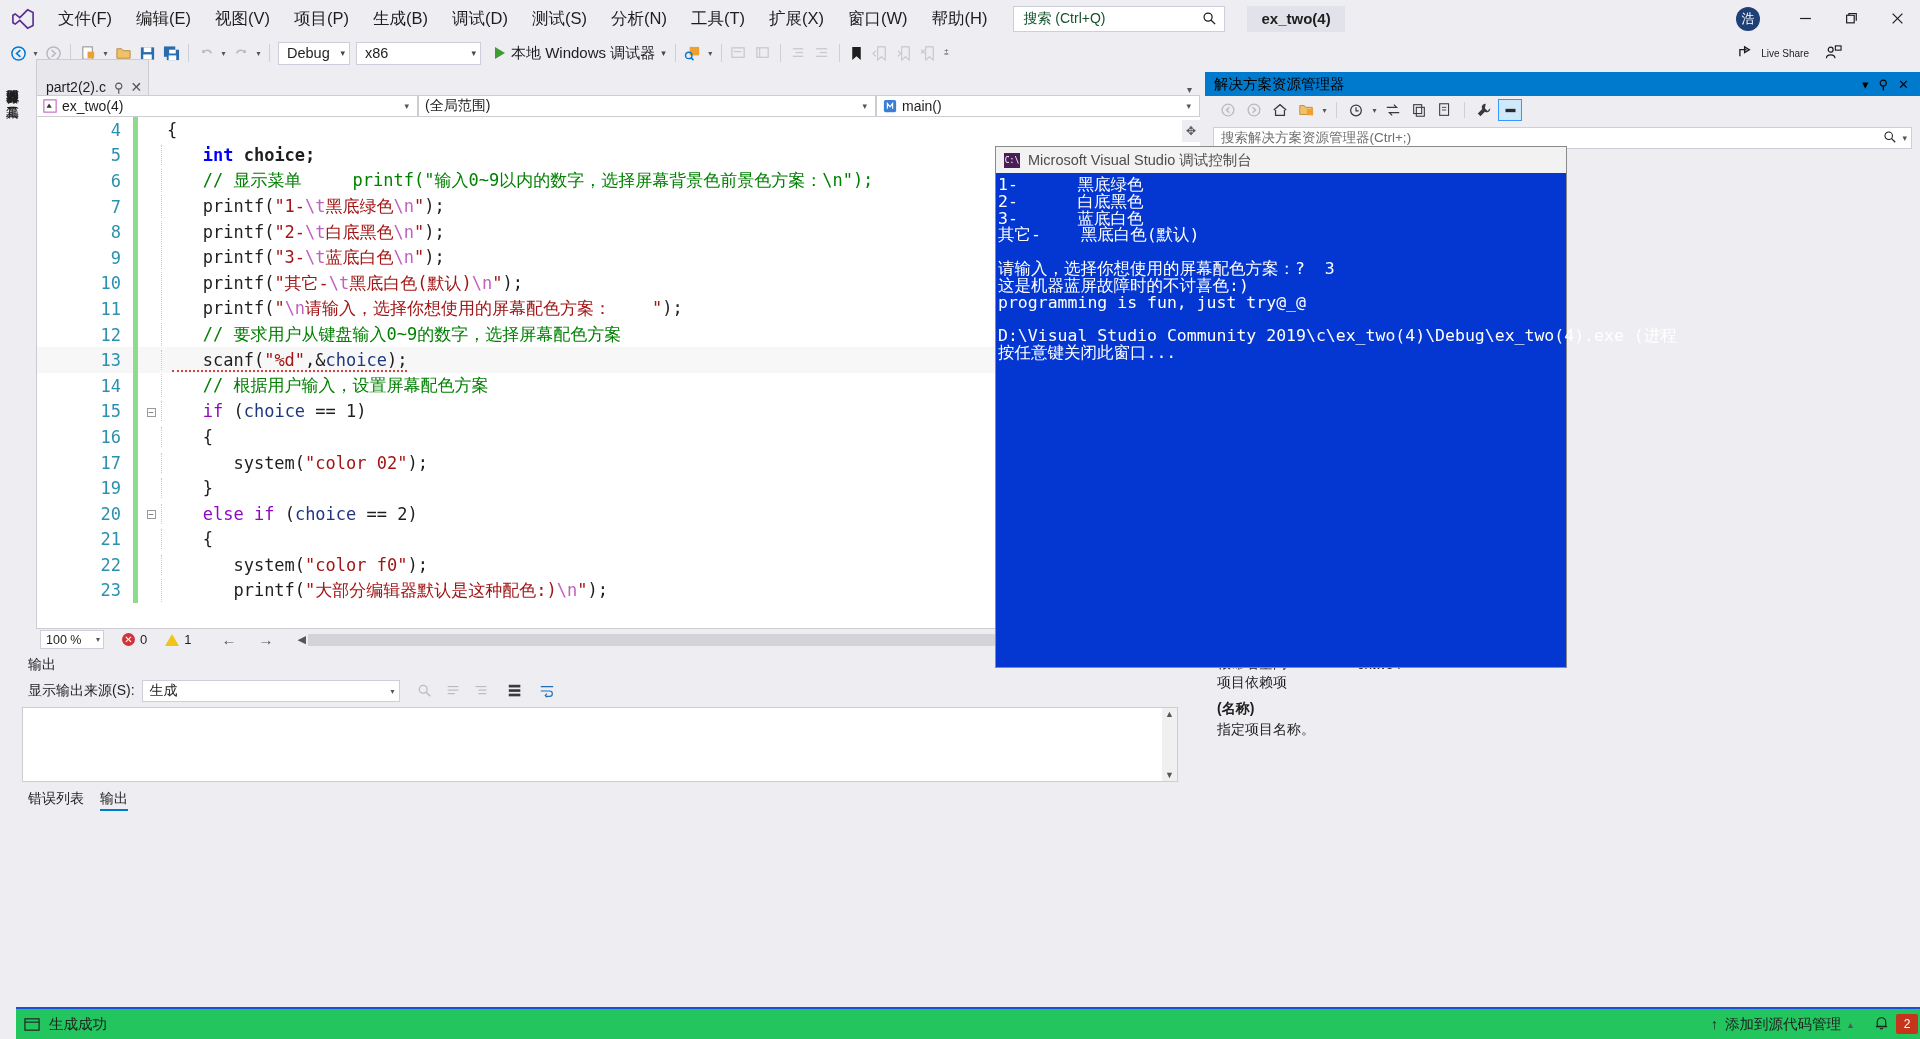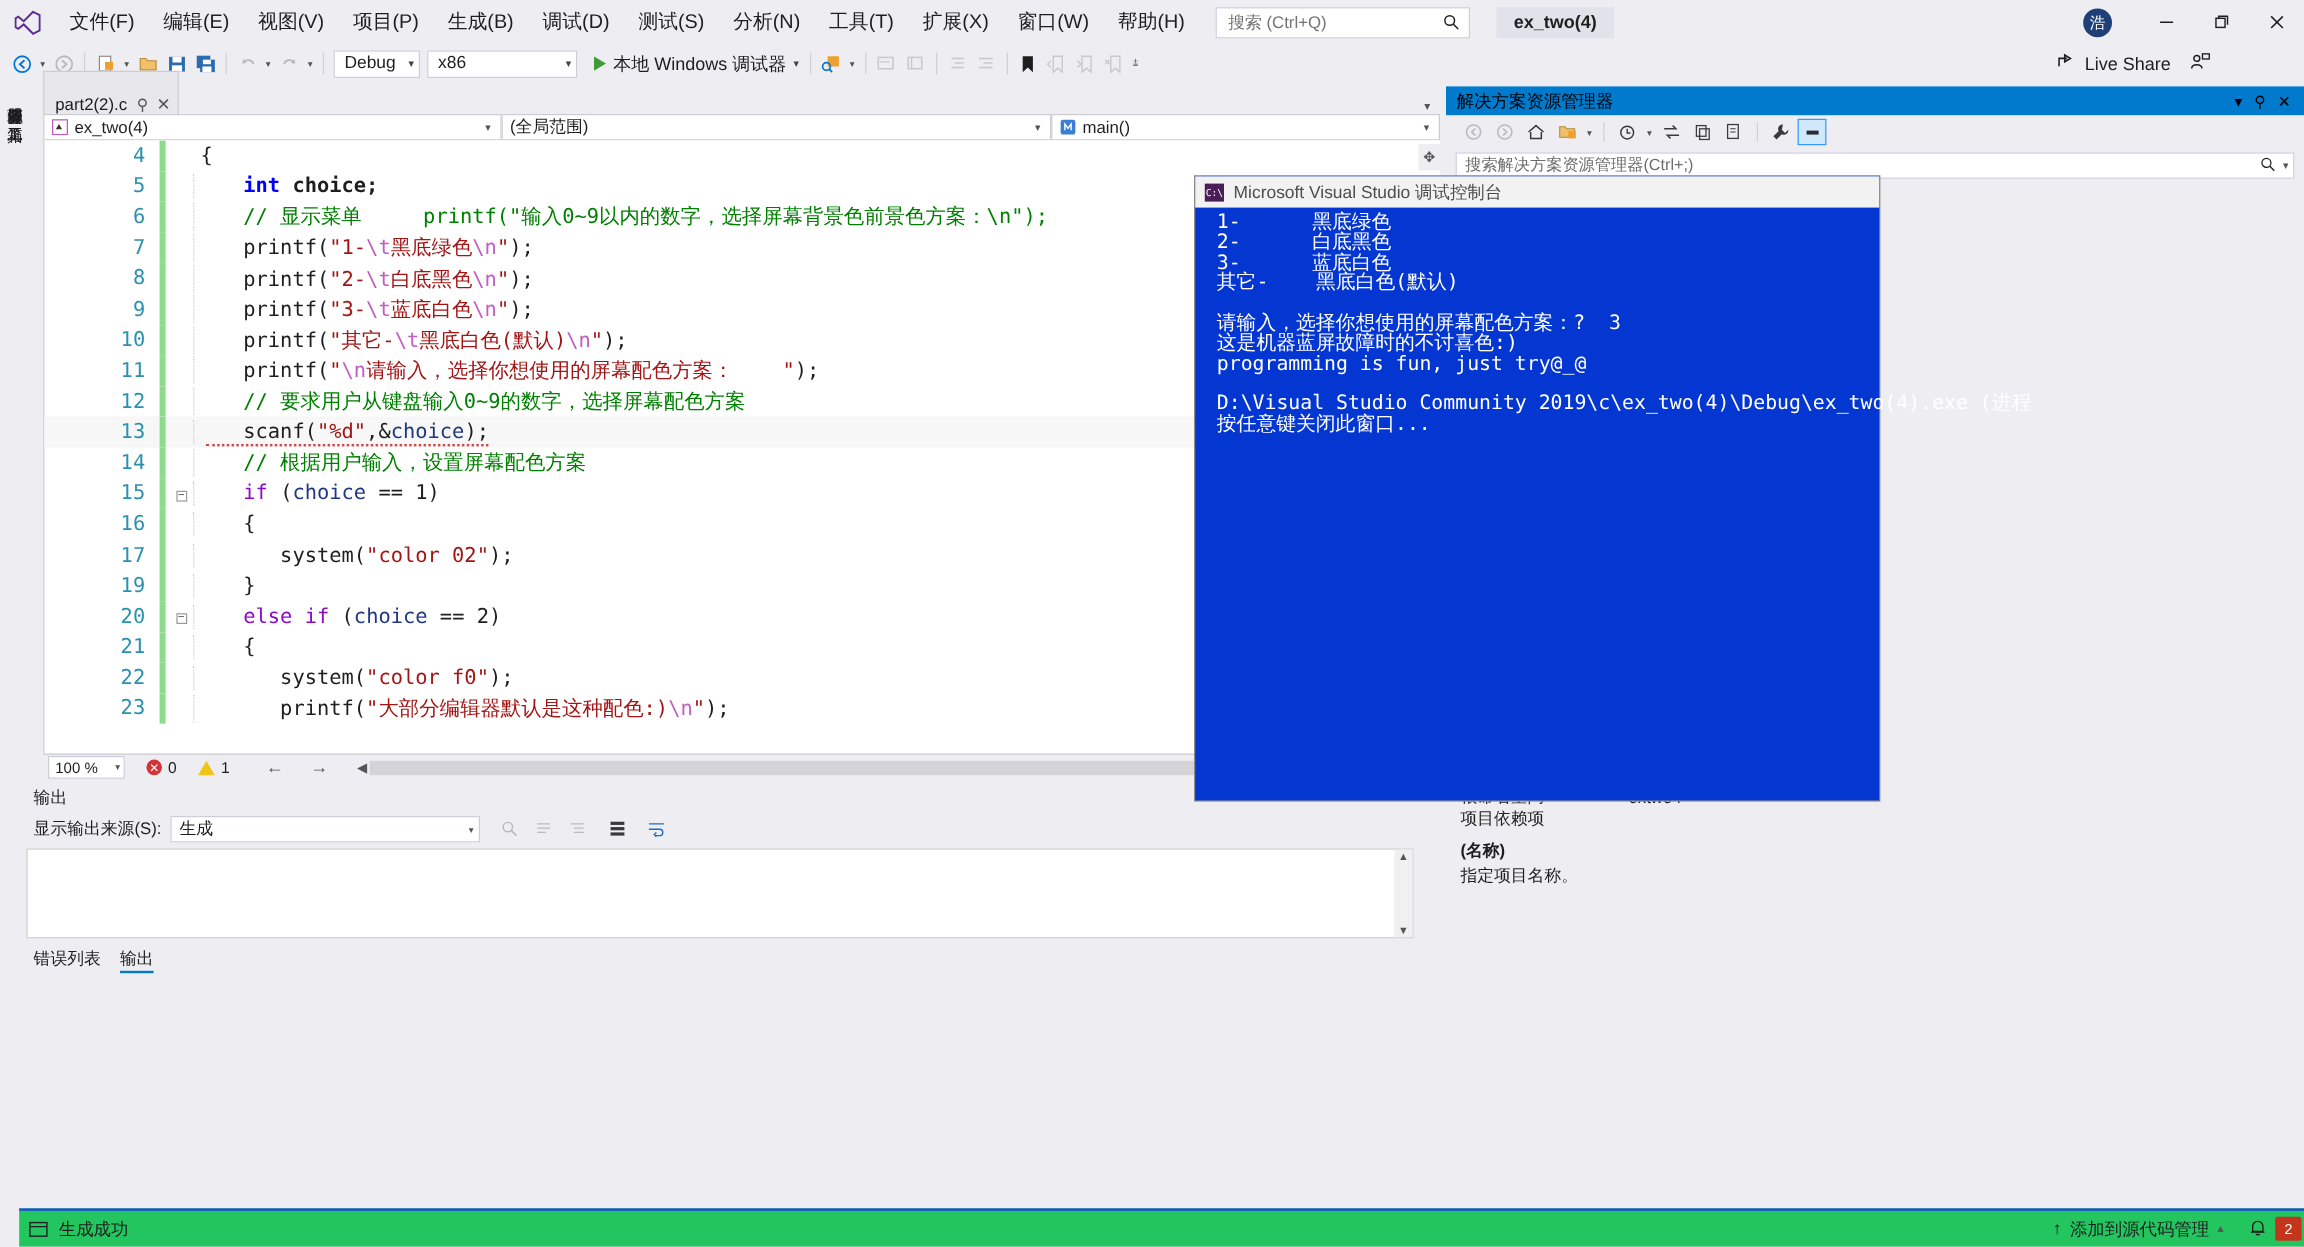--- a/index.html
+++ b/index.html
@@ -22,21 +22,21 @@
   .vs-logo svg { display:block; }
   .menu-item {
     font-size:16.5px; color:#1e1e1e; padding:4px 11px; margin:0 1px;
     white-space:nowrap; cursor:default; line-height:1;
   }
   .searchbox {
     margin-left:14px; width:212px; height:26px; background:#fff;
     border:1px solid #cccedb; display:flex; align-items:center;
     padding:0 6px 0 9px; position:relative;
   }
-  .searchbox .ph { font-size:14px; color:#737373; flex:1; }
+  .searchbox .ph { font-size:14px; color:#14532d; flex:1; }
   .searchbox .mag { width:16px; height:16px; }
   .proj-chip {
     margin-left:22px; height:26px; background:#e2e3ea; color:#1e1e1e;
     font-size:15px; font-weight:bold; display:flex; align-items:center;
     padding:0 14px;
   }
   .titlebar-right {
     position:absolute; right:0; top:0; height:37px; display:flex; align-items:center;
   }
   .avatar {
@@ -64,21 +64,21 @@
   }
   .combo .cv { flex:1; white-space:nowrap; }
   .combo .ca { color:#444; font-size:9px; margin-left:6px; }
   .run-btn {
     display:flex; align-items:center; height:24px; padding:0 4px 0 5px;
     font-size:15px; color:#1e1e1e; margin-left:6px; white-space:nowrap;
   }
   .tri { width:0;height:0;border-left:10px solid #3f9c35;border-top:6px solid transparent;border-bottom:6px solid transparent; margin-right:6px;}
   .liveshare {
     position:absolute; right:78px; top:38px; height:30px; display:flex; align-items:center;
-    font-size:15px; color:#1e1e1e;
+    font-size:10px; color:#1e1e1e;
   }
 
   
   .tabstrip {
     position:absolute; left:36px; top:71px; width:1164px; height:24px;
     background:#eeeef2; display:flex; align-items:flex-end;
   }
   .doctab {
     height:36px; background:#e8e8ec; border:1px solid #ccccd2; border-bottom:none;
     display:flex; align-items:flex-end; padding:0 6px 0 9px; font-size:14px; color:#1e1e1e;
@@ -238,21 +238,20 @@
   }
   .console-icon {
     width:16px;height:15px;background:#4a1f57;color:#fff;font-size:8px;
     display:flex;align-items:center;justify-content:center;margin-right:8px;
     font-family:"DejaVu Sans Mono", monospace;
   }
   .console-body {
     padding:4px 0 0 2px; color:#fff;
     font-family:"DejaVu Sans Mono", monospace; font-size:16.5px; line-height:16.8px;
     white-space:pre;
-    margin-left:16px;
   }
   .console-body .cz { letter-spacing:0px; }
 </style>
 </head>
 <body>
 
 <div id="app">
 
   <div class="menubar">
     <div class="vs-logo">

